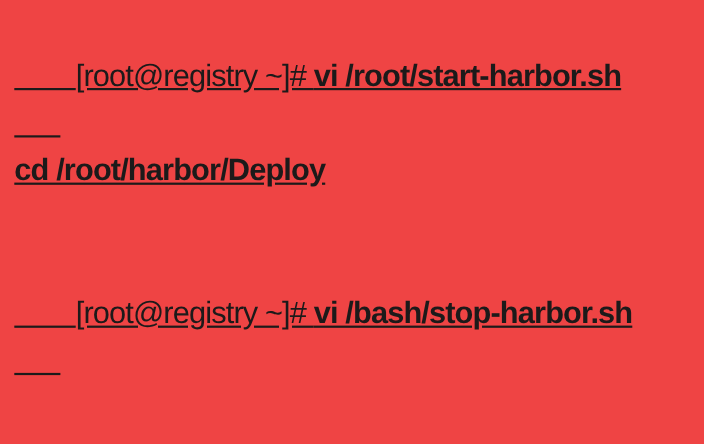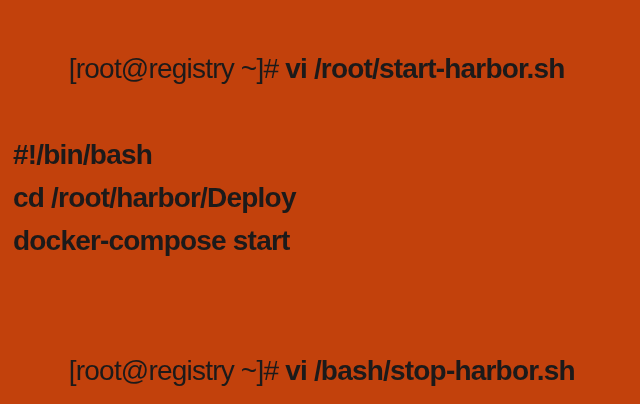--- a/index.html
+++ b/index.html
@@ -4,24 +4,25 @@
 <style>
   html, body {
     margin: 0;
     padding: 0;
     background: #ffffff;
   }
   .page {
     position: relative;
     width: 640px;
     height: 404px;
-    background: #c2410c;
+    background: #ef4444;
     overflow: hidden;
     font-family: "Liberation Sans", sans-serif;
     color: #1c1a1a;
+    text-decoration: underline;
   }
   .content {
     padding: 4px 0 0 13px;
   }
   .line {
     font-size: 28px;
     line-height: 43px;
     font-weight: 700;
     letter-spacing: -0.8px;
     white-space: pre;
@@ -39,23 +40,21 @@
 </head>
 <body>
 
 <div class="page">
   <div class="content">
 
     <div class="block">
       <div class="line">
         <span class="prompt">[root@registry ~]# </span><span class="cmd">vi /root/start-harbor.sh</span>
       </div>
-      <div class="line">#!/bin/bash</div>
       <div class="line">cd /root/harbor/Deploy</div>
-      <div class="line">docker-compose start</div>
     </div>
 
     <div class="block-spacer"></div>
 
     <div class="block">
       <div class="line">
         <span class="prompt">[root@registry ~]# </span><span class="cmd">vi /bash/stop-harbor.sh</span>
       </div>
 
     </div>

